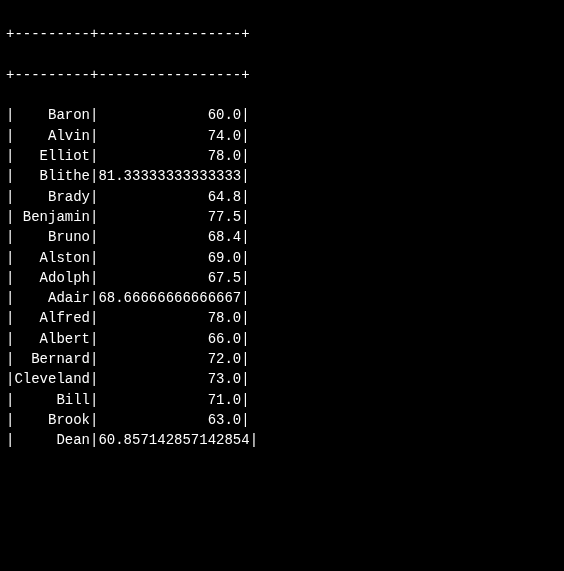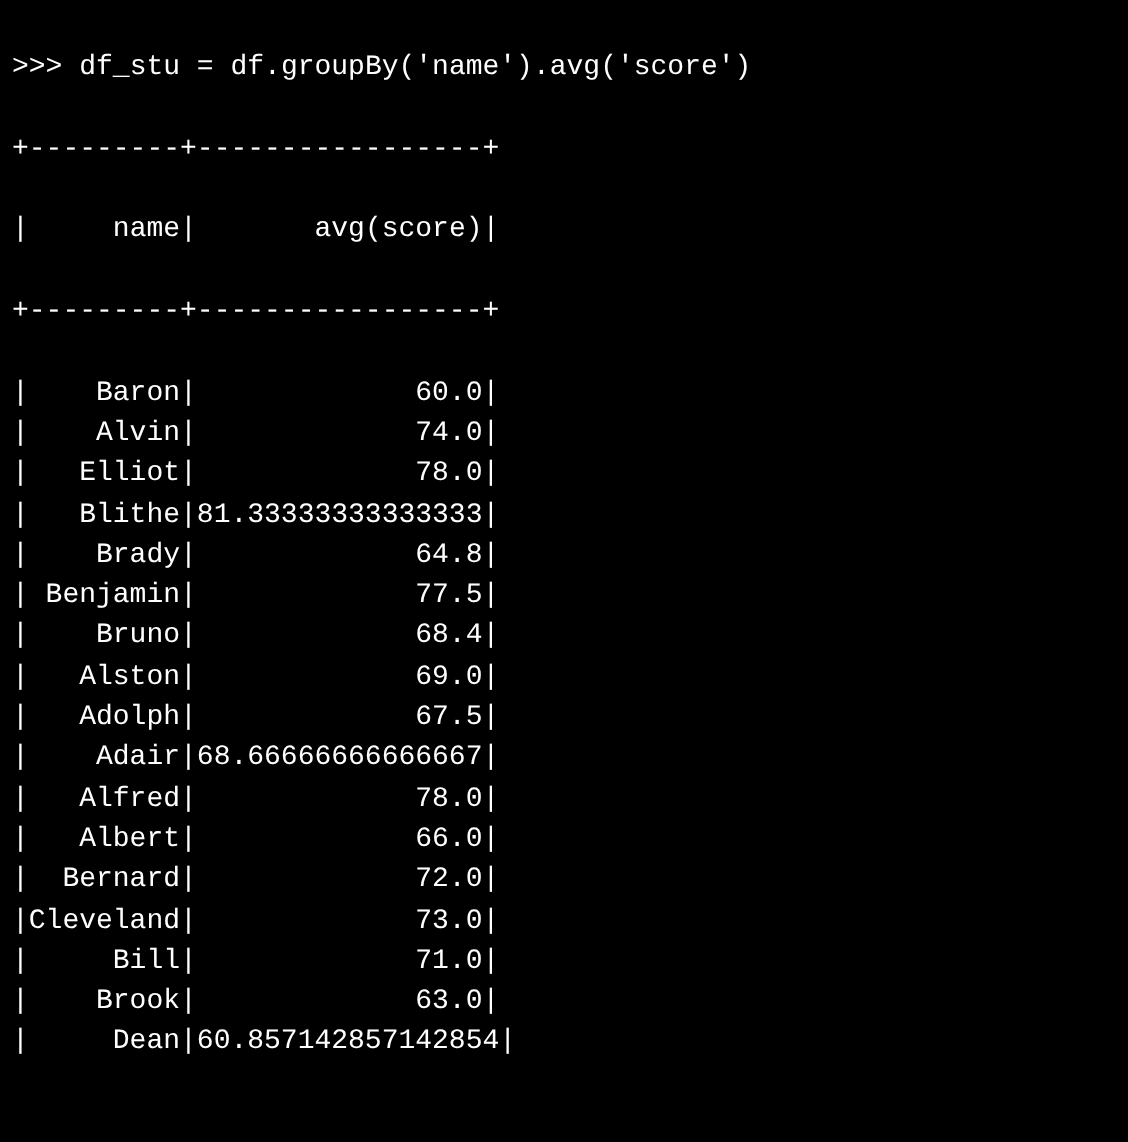--- a/index.html
+++ b/index.html
@@ -19,22 +19,20 @@
     white-space: pre;
   }
   .prompt {
     color: #ffffff;
   }
 </style>
 </head>
 <body>
 
 <div class="terminal">
-<div><span class="prompt">&gt;&gt;&gt;</span> <span>df_stu = df.groupBy('name').avg('score')</span></div>
 <div>+---------+-----------------+</div>
-<div>|<span>     name</span>|<span>       avg(score)</span>|</div>
 <div>+---------+-----------------+</div>
 <div id="rows"><div>|    Baron|             60.0|</div><div>|    Alvin|             74.0|</div><div>|   Elliot|             78.0|</div><div>|   Blithe|81.33333333333333|</div><div>|    Brady|             64.8|</div><div>| Benjamin|             77.5|</div><div>|    Bruno|             68.4|</div><div>|   Alston|             69.0|</div><div>|   Adolph|             67.5|</div><div>|    Adair|68.66666666666667|</div><div>|   Alfred|             78.0|</div><div>|   Albert|             66.0|</div><div>|  Bernard|             72.0|</div><div>|Cleveland|             73.0|</div><div>|     Bill|             71.0|</div><div>|    Brook|             63.0|</div><div>|     Dean|60.857142857142854|</div></div>
 
 
 
 
 </div>
 
 </body></html>

